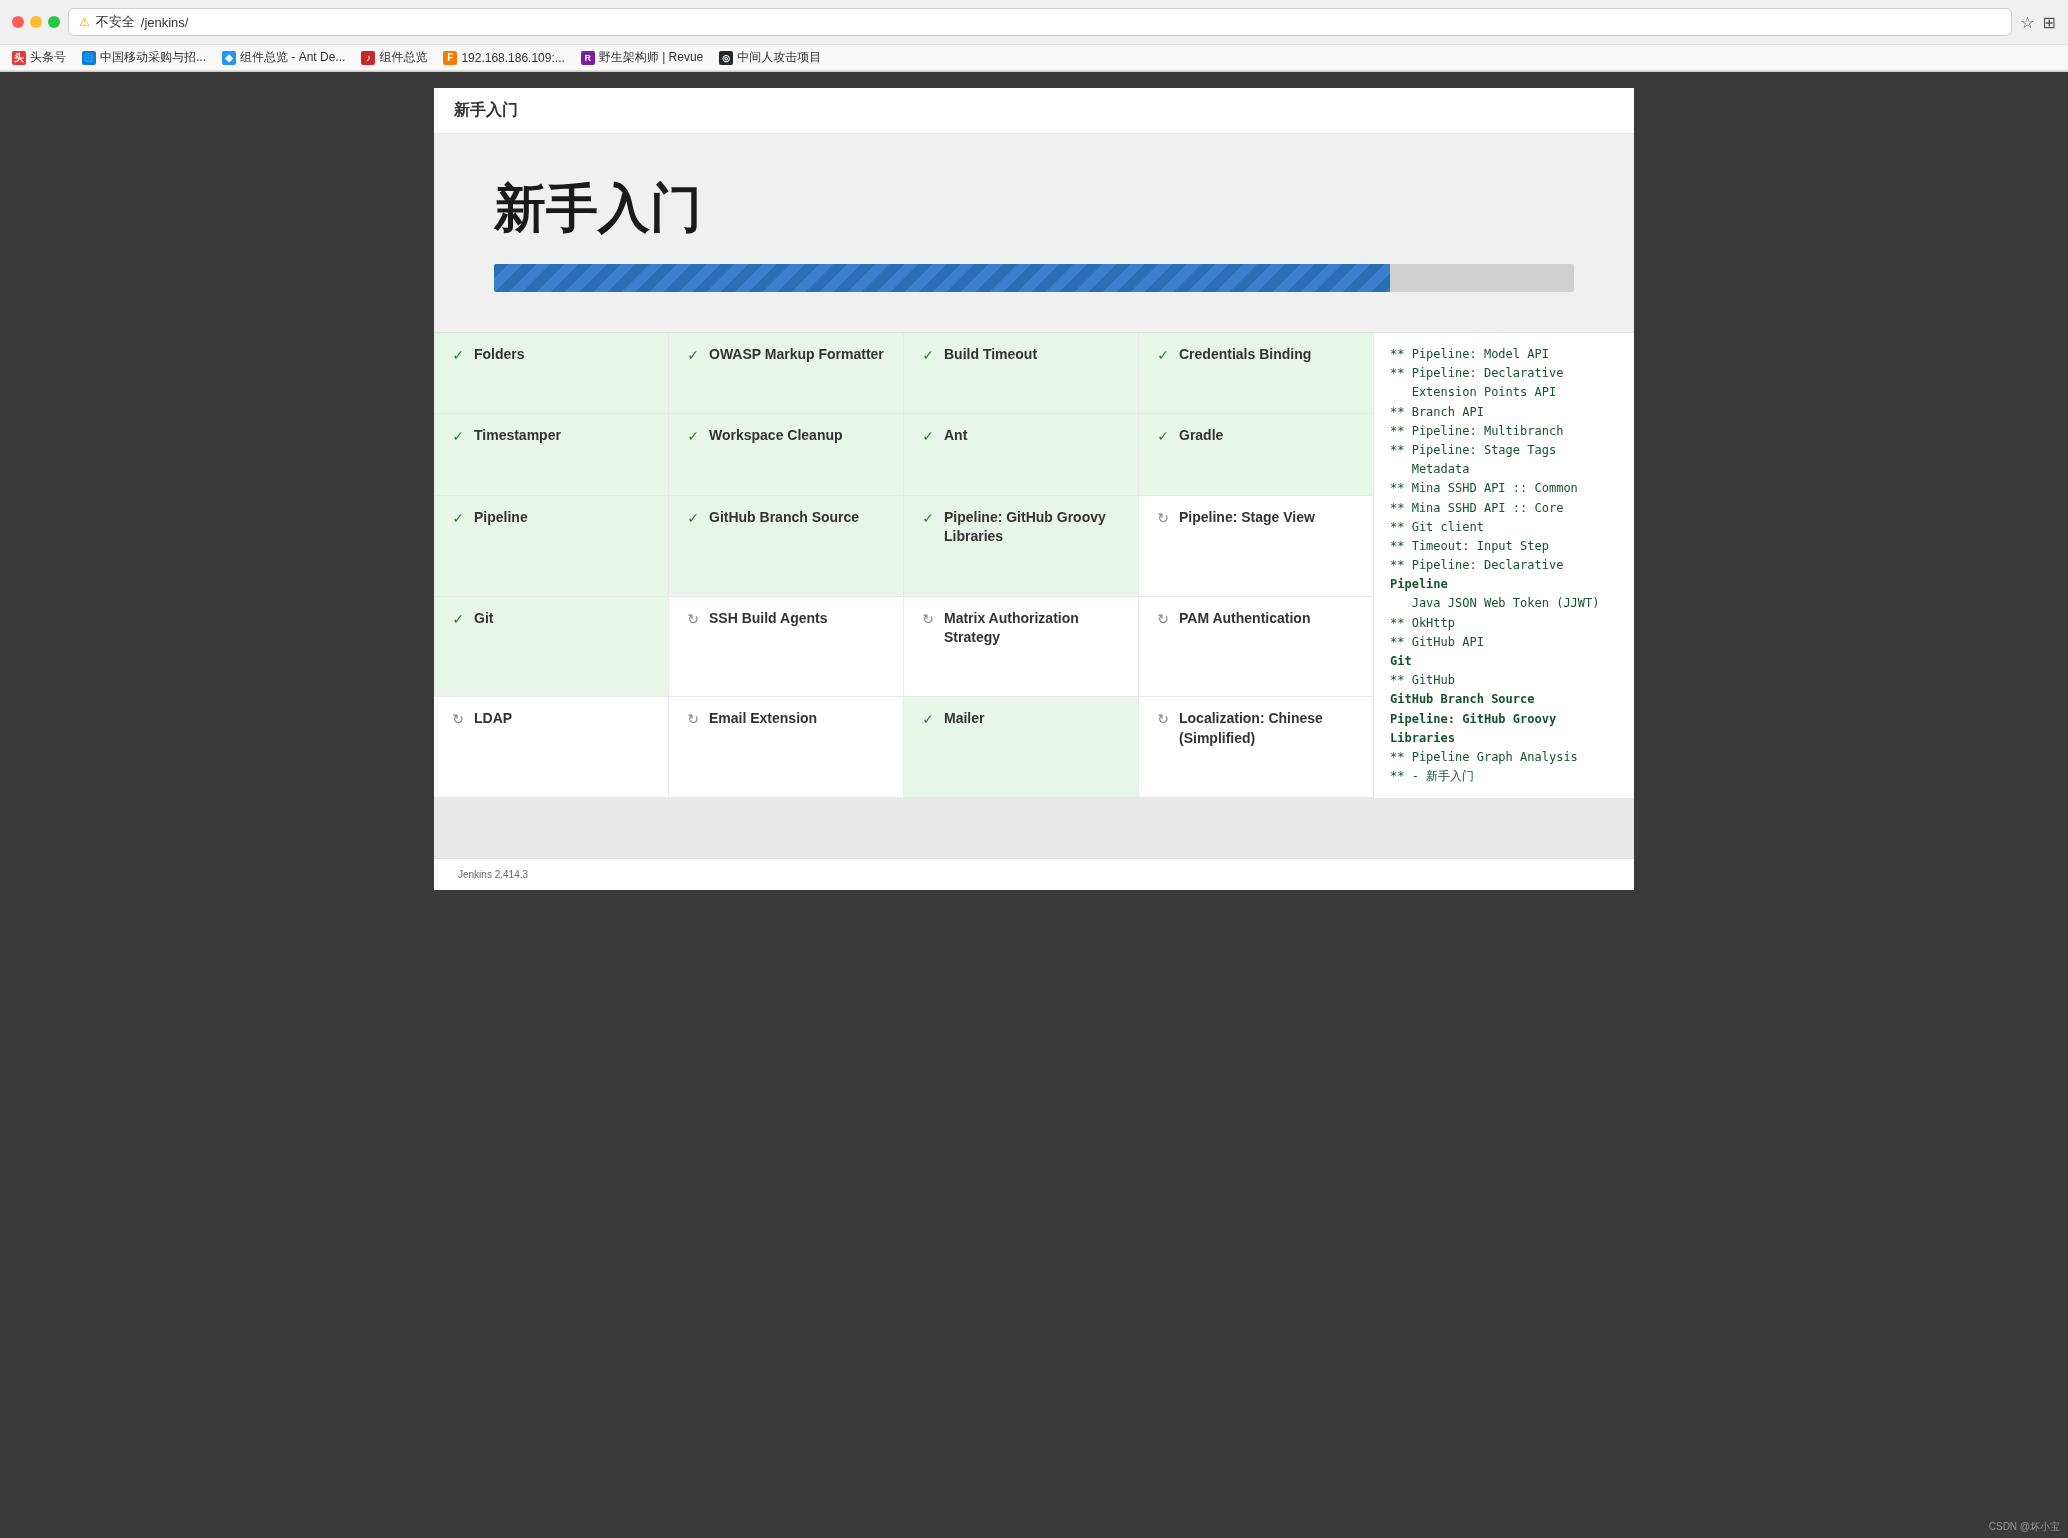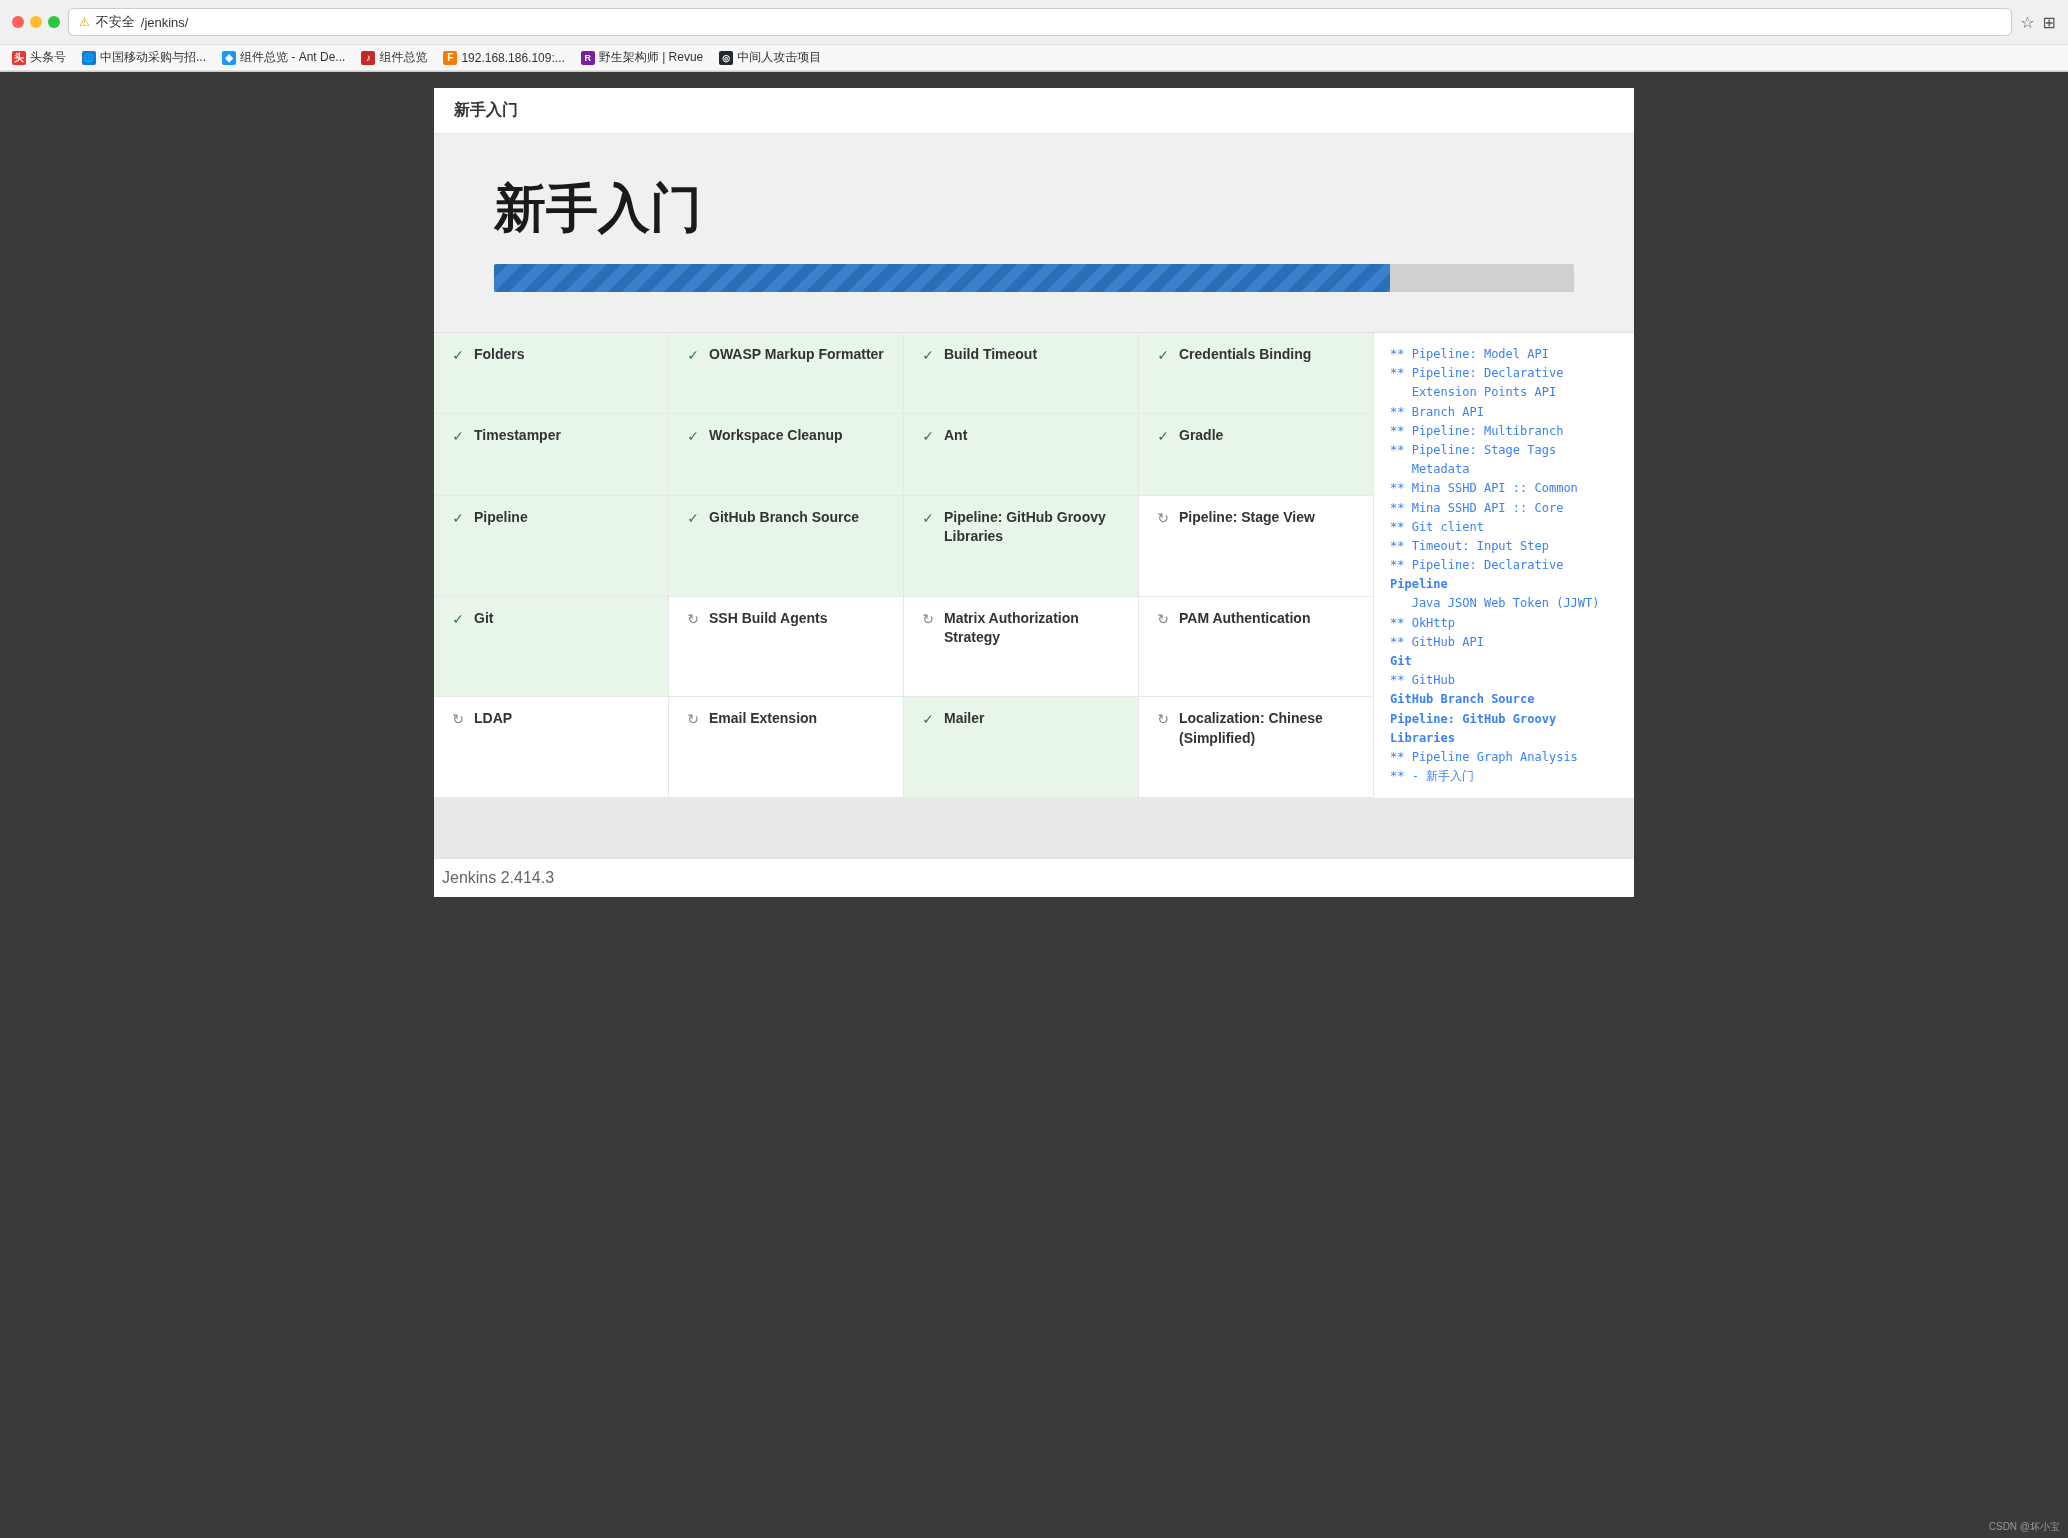--- a/index.html
+++ b/index.html
@@ -153,32 +153,32 @@
     .refresh-icon { color: #888; font-size: 14px; }
     .plugin-name {
       line-height: 1.4;
       font-weight: bold;
     }
     .sidebar-text {
       width: 260px;
       padding: 12px 16px;
       font-size: 12px;
       font-family: monospace;
-      color: #3b82f6;
+      color: #14532d;
       line-height: 1.6;
       background: white;
       border-top: 1px solid #e0e0e0;
       overflow: hidden;
     }
     .sidebar-text .bold {
       font-weight: bold;
     }
     .page-footer {
-      padding: 10px 8px;
-      font-size: 16px;
+      padding: 10px 24px;
+      font-size: 10px;
       color: #666;
       border-top: 1px solid #e0e0e0;
       background: white;
     }
     .bottom-watermark {
       position: fixed;
       bottom: 4px;
       right: 8px;
       font-size: 10px;
       color: #999;

